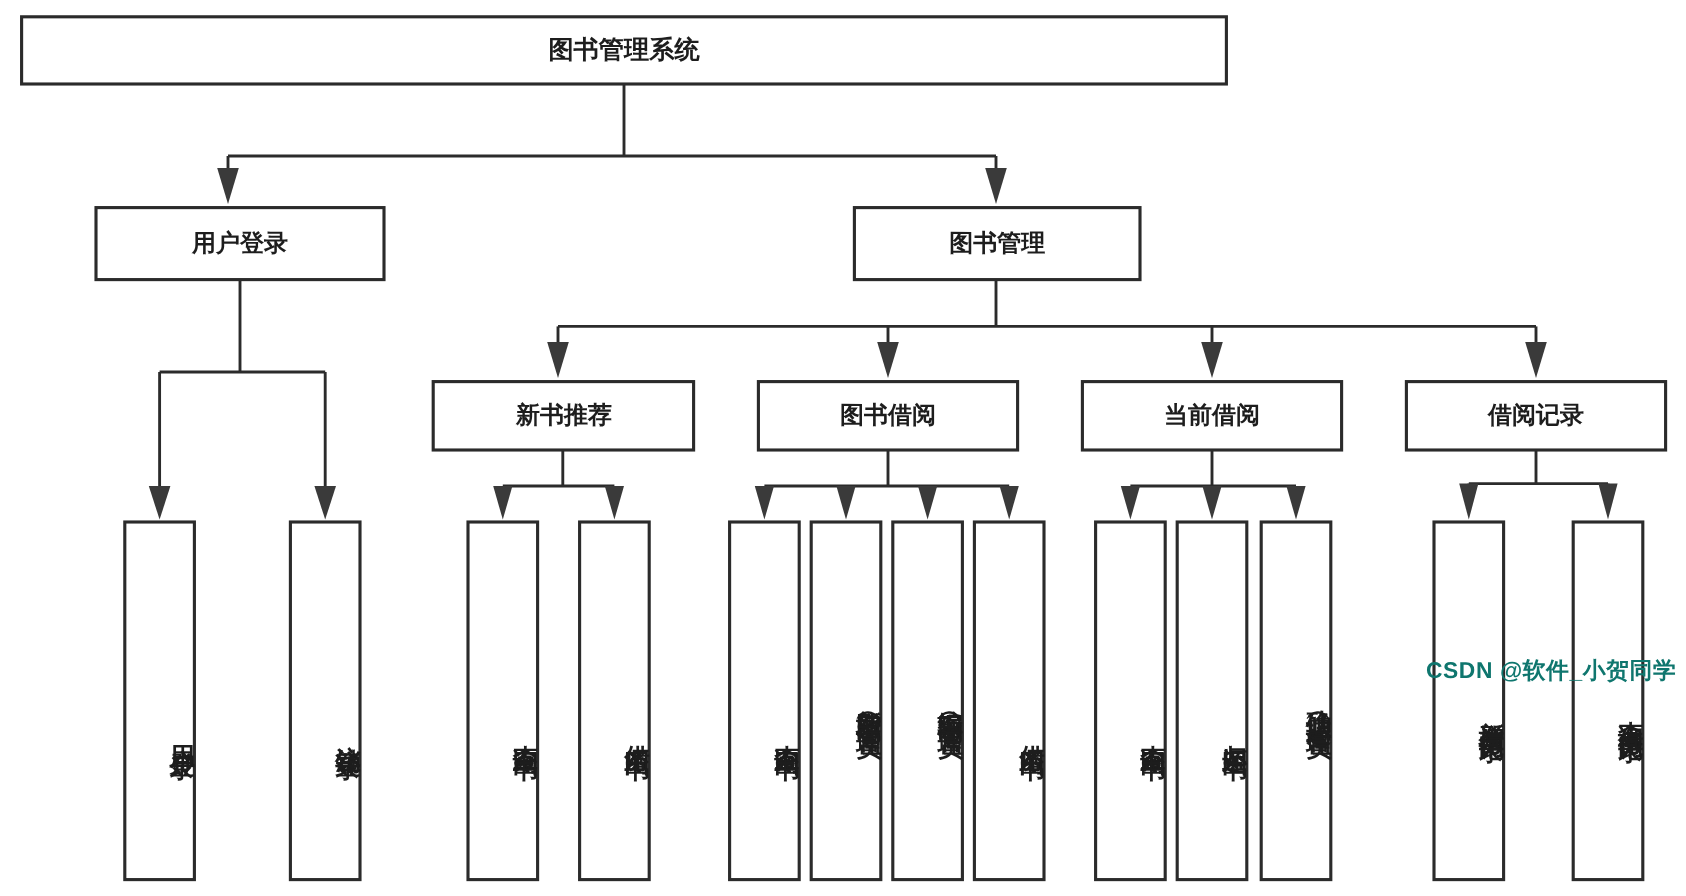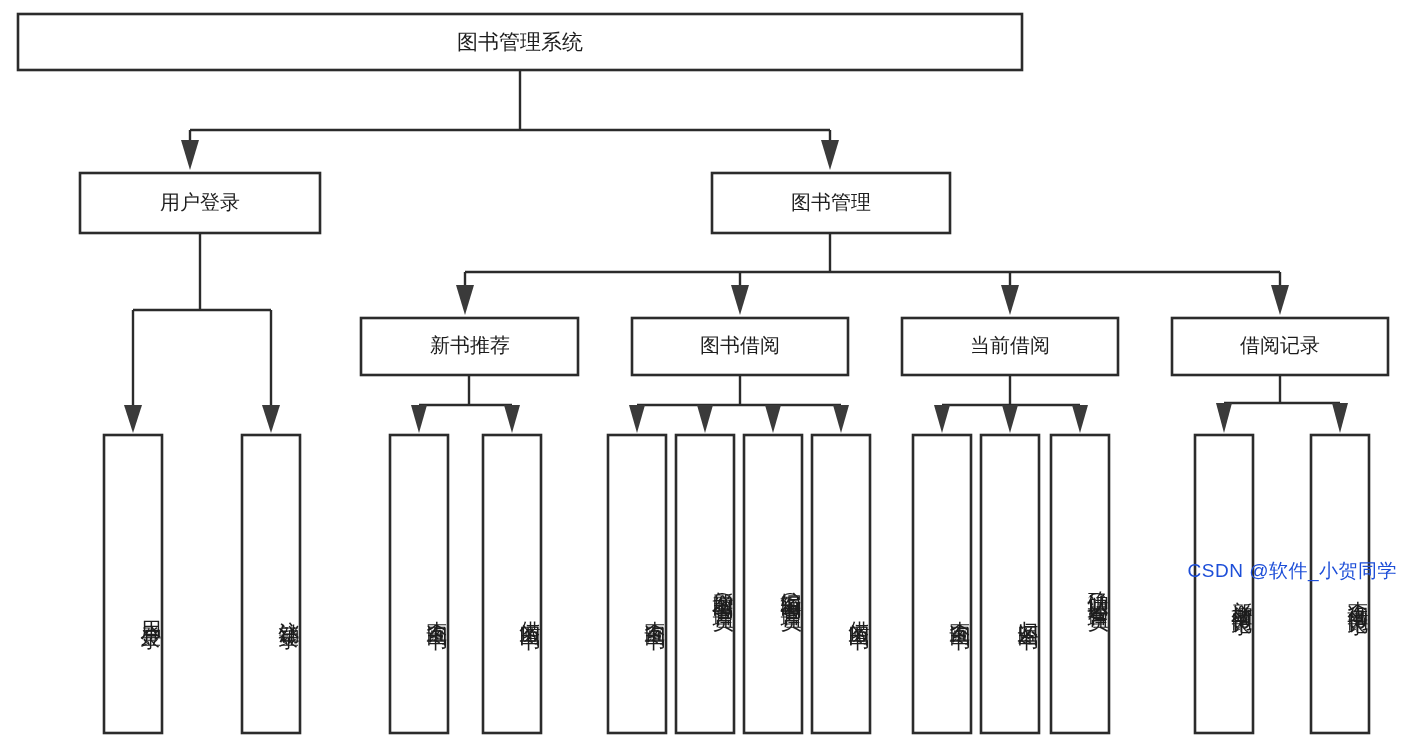--- a/index.html
+++ b/index.html
@@ -11,20 +11,21 @@
     width: 1405px;
     height: 747px;
     font-family: "Liberation Sans", "DejaVu Sans", sans-serif;
     overflow: hidden;
   }
   #diagram-root {
     position: relative;
     width: 1405px;
     height: 590px;
     background: #ffffff;
+    font-weight: bold;
   }
   svg#flow-svg {
     position: absolute;
     left: 0;
     top: 0;
     width: 1405px;
     height: 747px;
   }
   .node-box {
     fill: #ffffff;
@@ -62,24 +63,24 @@
     letter-spacing: 3px;
     display: flex;
     align-items: flex-start;
     justify-content: center;
     white-space: nowrap;
     pointer-events: none;
   }
   .watermark {
     position: absolute;
     right: 8px;
-    bottom: 6px;
+    bottom: 18px;
     font-family: "Liberation Sans", "DejaVu Sans", sans-serif;
     font-size: 19px;
-    color: #1d4ed8;
+    color: #0f766e;
     letter-spacing: 0.5px;
     white-space: nowrap;
   }
 </style>
 </head>
 <body>
 
 <div id="diagram-root">
 
   <svg id="flow-svg" viewBox="0 0 1405 747">

